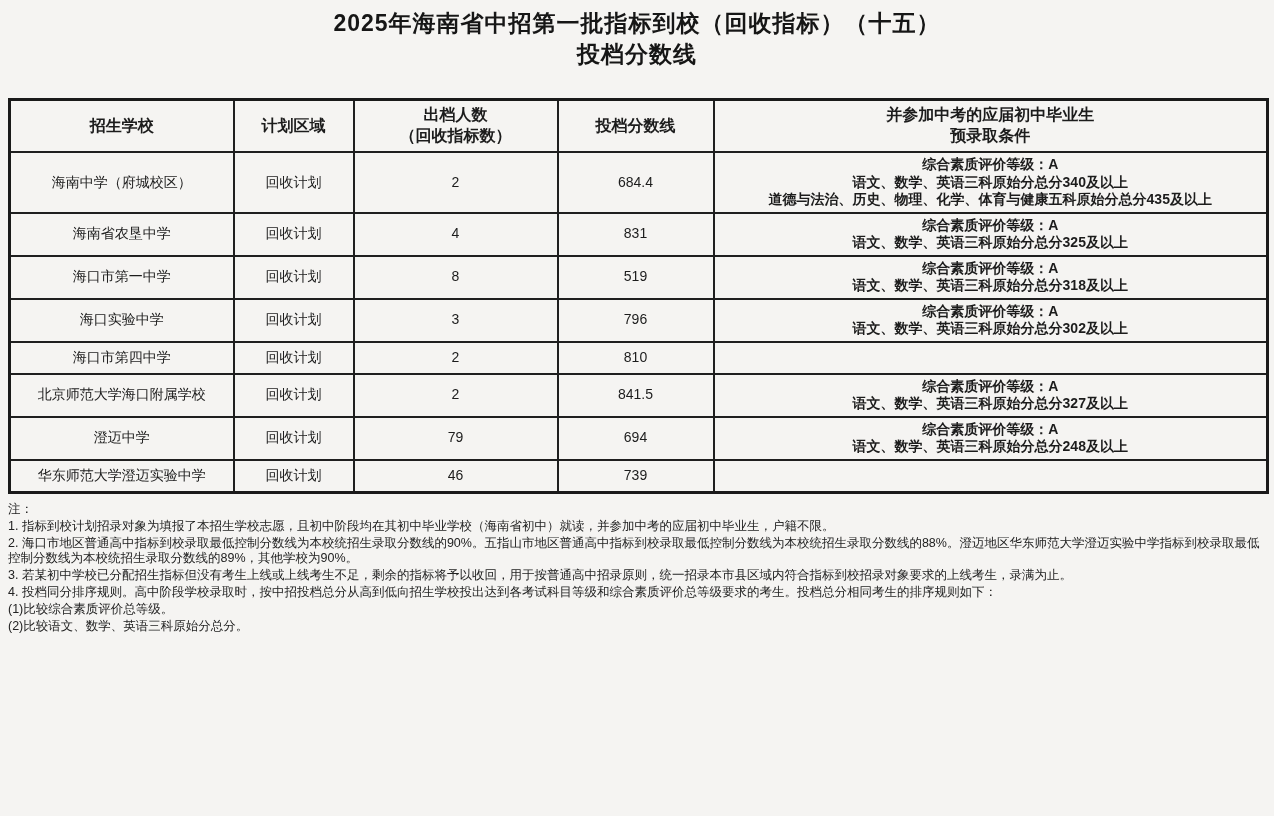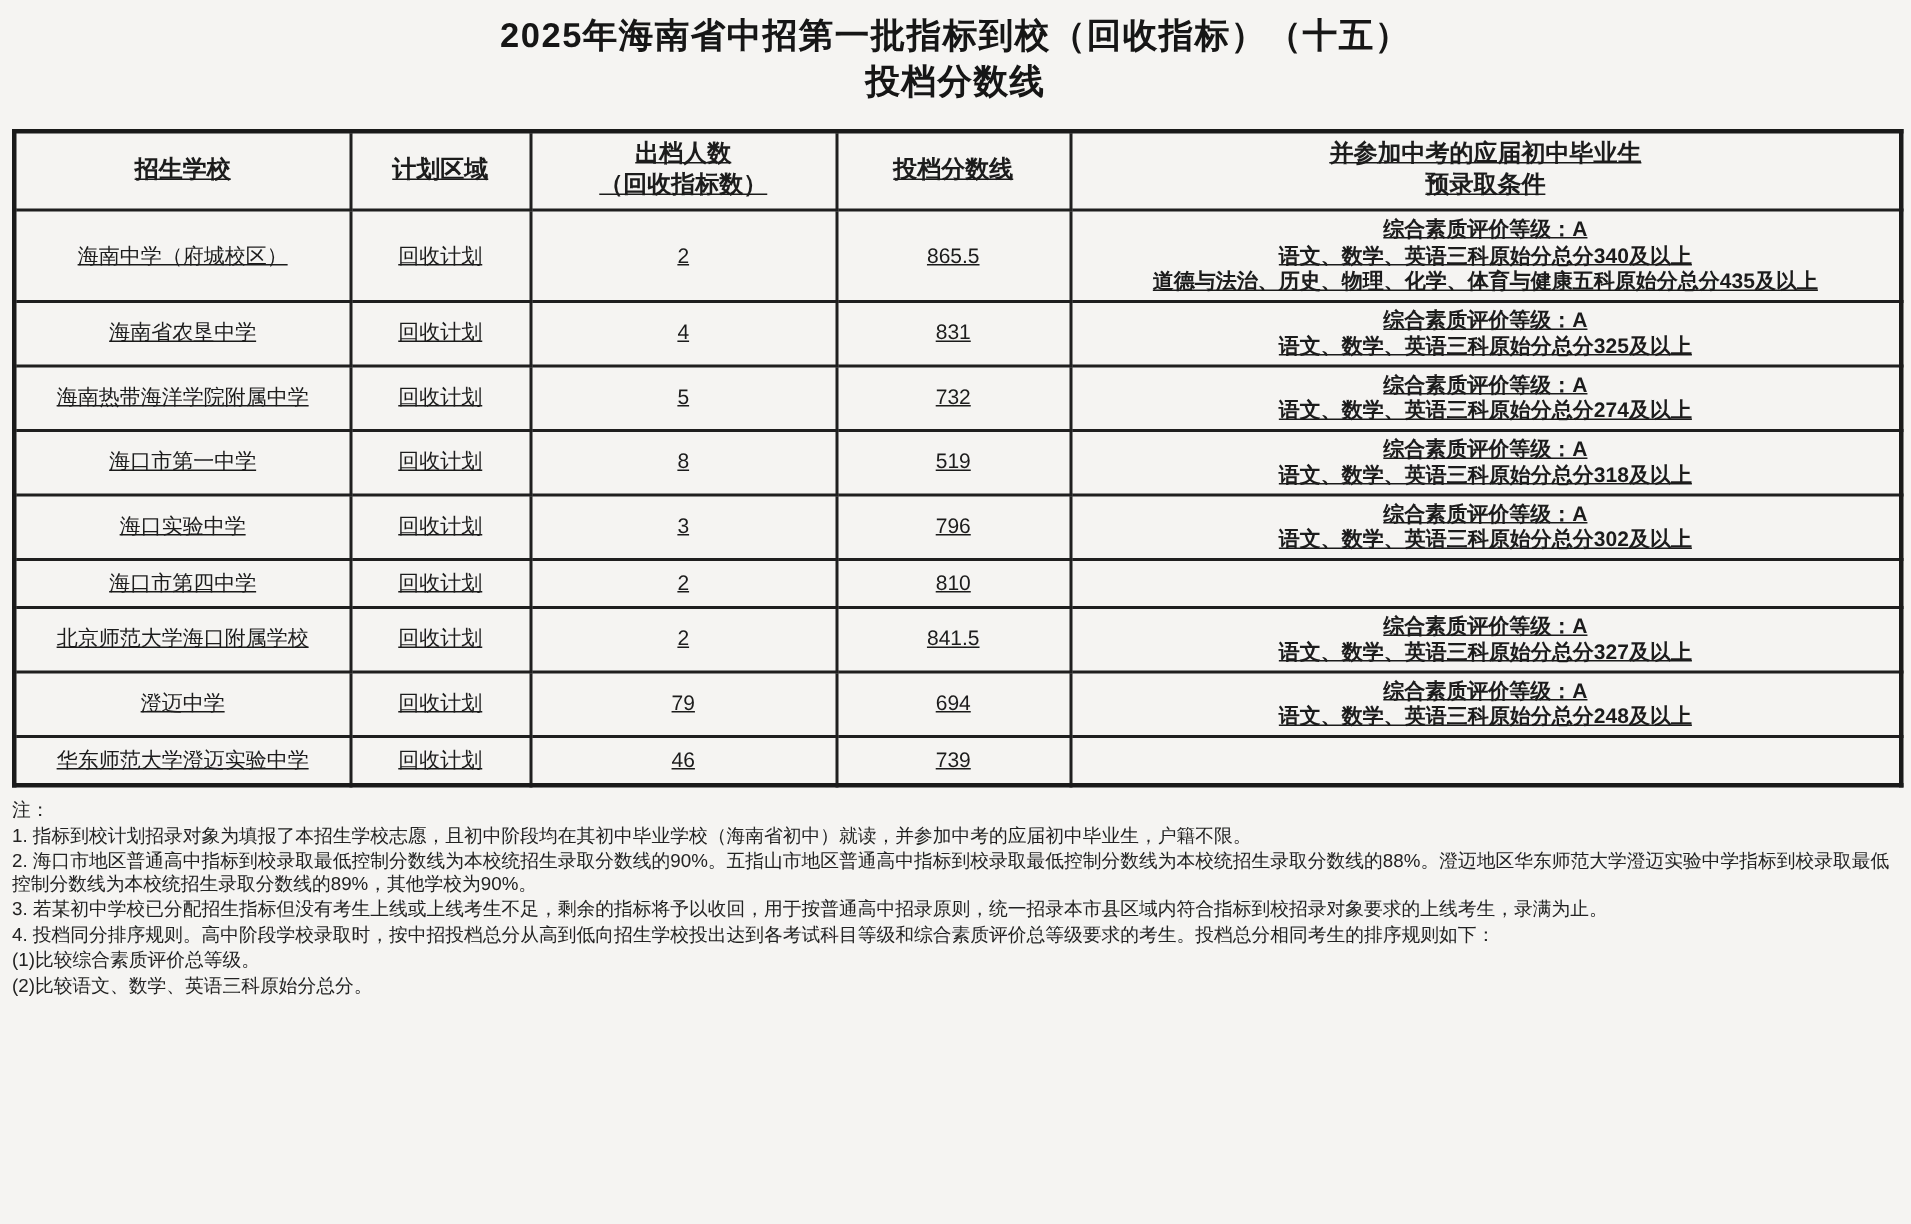--- a/index.html
+++ b/index.html
@@ -28,23 +28,22 @@
   .title-line {
     font-size: 23px;
     font-weight: bold;
     color: #161616;
     letter-spacing: 1px;
   }
   table.score-table {
     border-collapse: collapse;
     table-layout: fixed;
     width: 1258px;
-    margin: 16px auto 0 8px;
+    margin: 28px auto 0 8px;
     border: 3px solid #1a1a1a;
-    text-decoration: underline;
   }
   table.score-table th,
   table.score-table td {
     border: 2px solid #1f1f1f;
     text-align: center;
     vertical-align: middle;
     padding: 3px 6px;
     color: #1c1c1c;
     overflow: hidden;
   }
@@ -120,45 +119,35 @@
           <div>并参加中考的应届初中毕业生</div>
           <div>预录取条件</div>
         </th>
       </tr>
     </thead>
     <tbody>
         <tr>
           <td>海南中学（府城校区）</td>
           <td>回收计划</td>
           <td>2</td>
-          <td>865.5</td>
+          <td>684.4</td>
           <td class="cond-cell">
             <div>综合素质评价等级：A</div>
             <div>语文、数学、英语三科原始分总分340及以上</div>
             <div>道德与法治、历史、物理、化学、体育与健康五科原始分总分435及以上</div>
           </td>
         </tr>
         <tr>
           <td>海南省农垦中学</td>
           <td>回收计划</td>
           <td>4</td>
           <td>831</td>
           <td class="cond-cell">
             <div>综合素质评价等级：A</div>
             <div>语文、数学、英语三科原始分总分325及以上</div>
-          </td>
-        </tr>
-        <tr>
-          <td>海南热带海洋学院附属中学</td>
-          <td>回收计划</td>
-          <td>5</td>
-          <td>732</td>
-          <td class="cond-cell">
-            <div>综合素质评价等级：A</div>
-            <div>语文、数学、英语三科原始分总分274及以上</div>
           </td>
         </tr>
         <tr>
           <td>海口市第一中学</td>
           <td>回收计划</td>
           <td>8</td>
           <td>519</td>
           <td class="cond-cell">
             <div>综合素质评价等级：A</div>
             <div>语文、数学、英语三科原始分总分318及以上</div>

